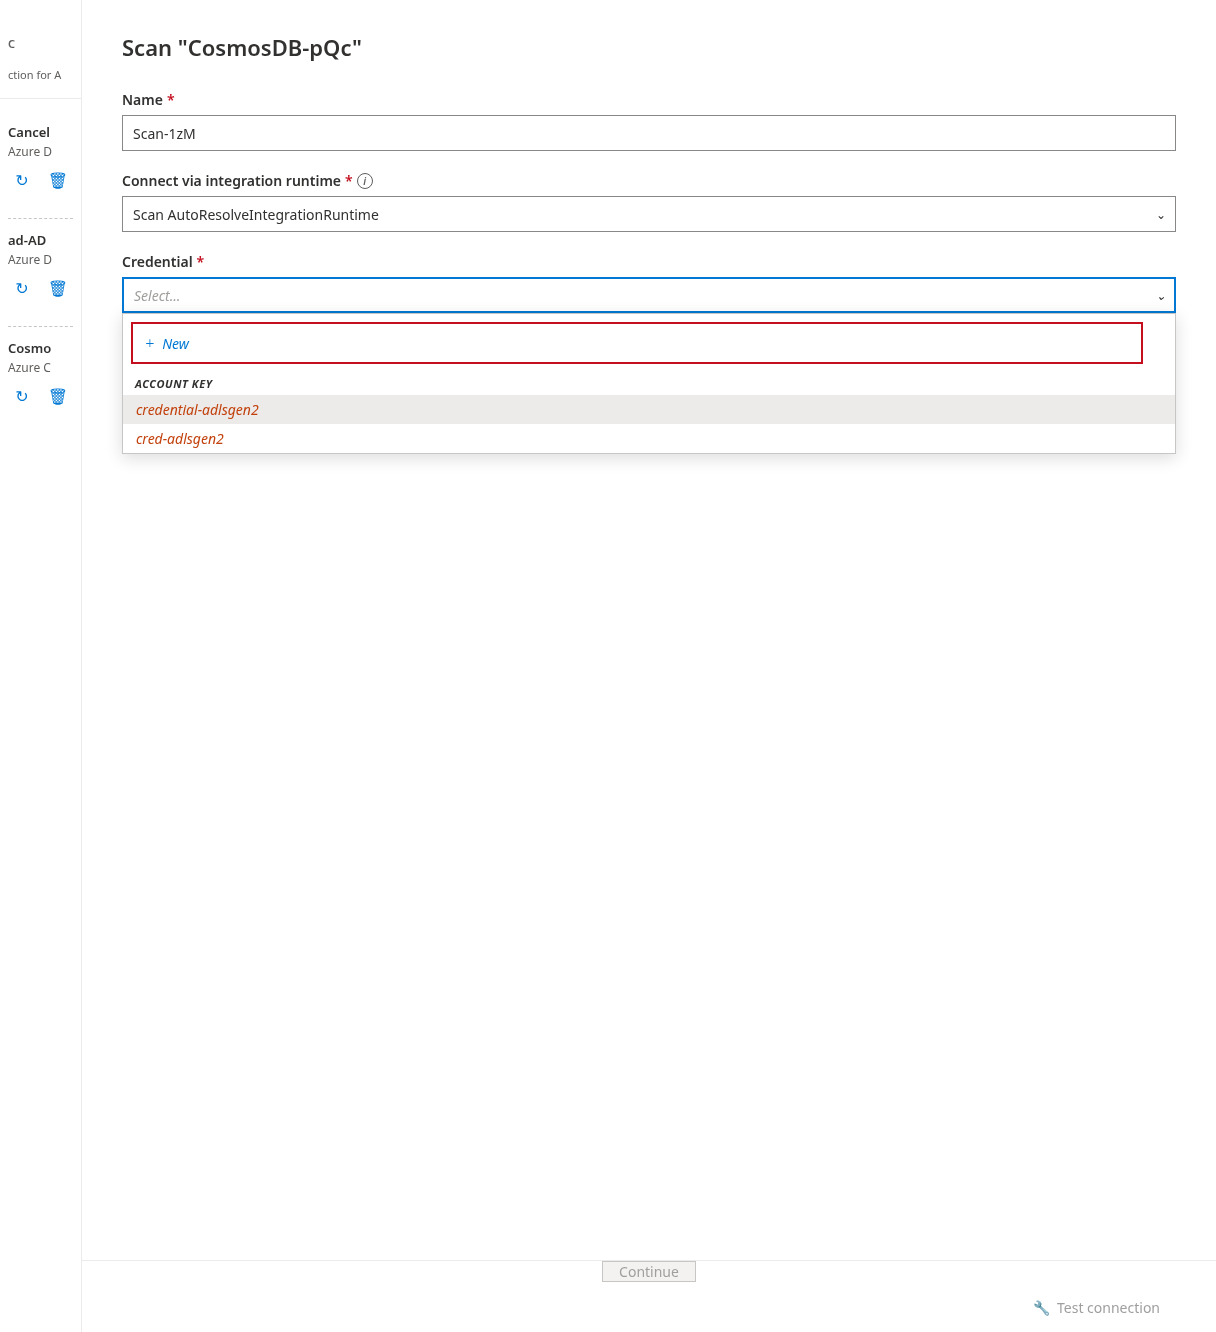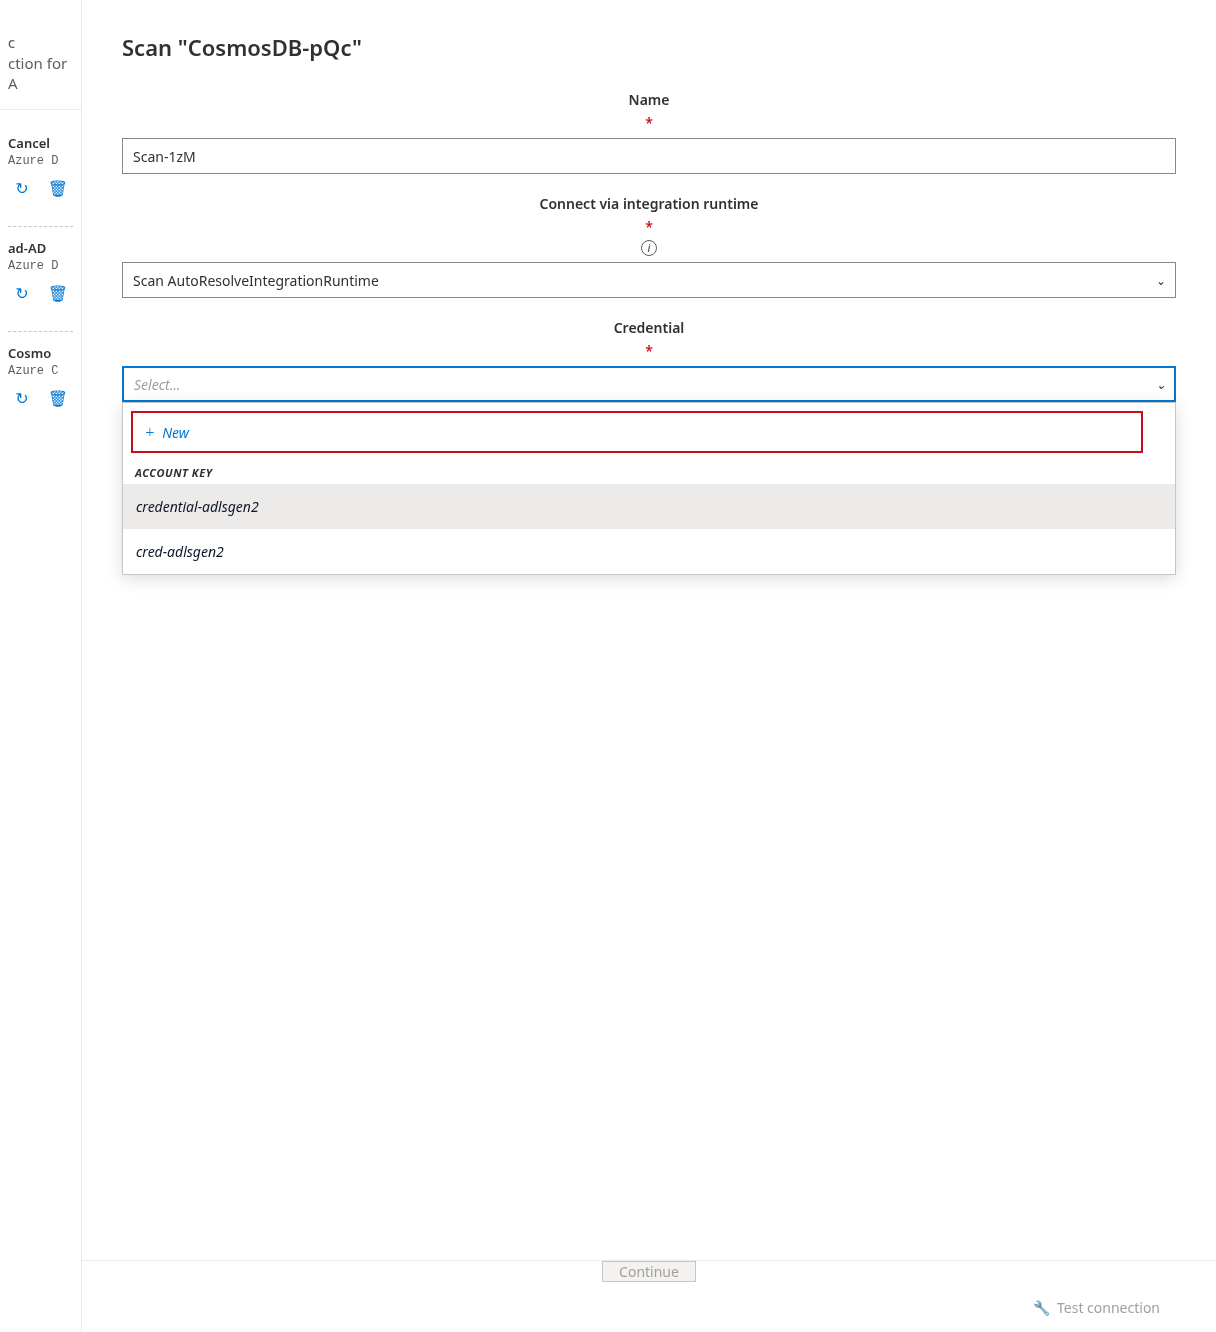--- a/index.html
+++ b/index.html
@@ -41,21 +41,20 @@
       white-space: nowrap;
       overflow: hidden;
       text-overflow: clip;
     }
 
     .left-item-subtitle {
       font-size: 12px;
       color: #605e5c;
       white-space: nowrap;
       overflow: hidden;
-      font-family: Liberation Mono, monospace;
     }
 
     .left-item-icons {
       display: flex;
       gap: 8px;
       margin-top: 6px;
     }
 
     .icon-btn {
       width: 28px;
@@ -93,21 +92,20 @@
     }
 
     .form-label {
       font-size: 14px;
       font-weight: 600;
       color: #323130;
       margin-bottom: 6px;
       display: flex;
       align-items: center;
       gap: 4px;
-      flex-direction: column;
     }
 
     .required-star {
       color: #c50f1f;
     }
 
     .form-group {
       margin-bottom: 20px;
     }
 
@@ -214,23 +212,23 @@
       padding: 8px 12px 4px 12px;
       font-size: 11px;
       font-weight: 700;
       color: #323130;
       text-transform: uppercase;
       letter-spacing: 0.05em;
       background: #fff;
     }
 
     .dropdown-item {
-      padding: 12px 12px;
-      font-size: 14px;
-      color: #0f172a;
+      padding: 4px 12px;
+      font-size: 14px;
+      color: #c2410c;
       cursor: pointer;
       border: 1px solid transparent;
     }
 
     .dropdown-item:hover, .dropdown-item.highlighted {
       background: #f3f2f1;
     }
 
     .dropdown-item.highlighted {
       background: #edebe9;
@@ -297,23 +295,23 @@
     }
 
     .left-top-label {
       font-size: 11px;
       font-weight: 600;
       color: #605e5c;
       text-transform: uppercase;
     }
 
     .left-top-sub {
-      font-size: 15px;
+      font-size: 11px;
       color: #605e5c;
-      margin-top: 2px;
+      margin-top: 16px;
     }
   </style>
 </head>
 <body>
 
 <div class="left-panel">
   <div class="left-panel-top">
     <div class="left-top-label">C</div>
     <div class="left-top-sub">ction for A</div>
   </div>

